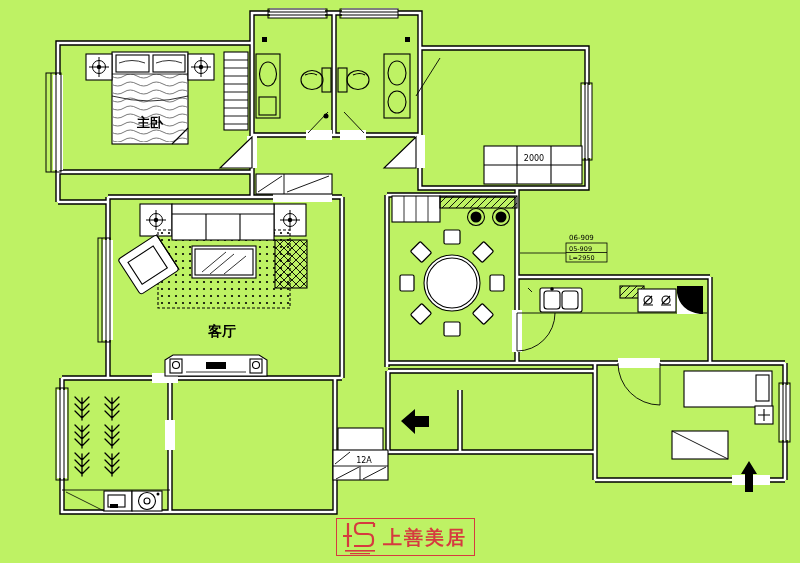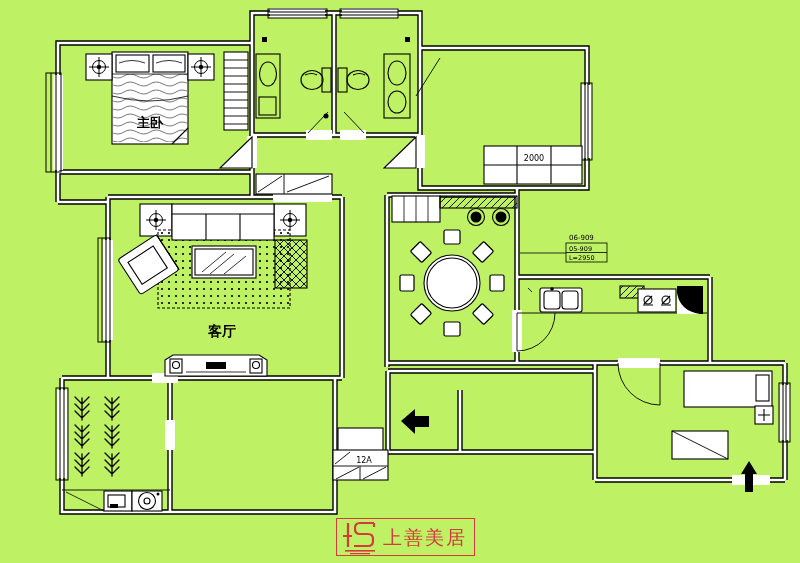--- a/index.html
+++ b/index.html
@@ -3,21 +3,21 @@
 <meta charset="utf-8">
 <style>
   html,body{margin:0;padding:0;background:#fff;}
   .canvas{position:relative;width:800px;height:563px;background:#bef264;overflow:hidden;
           font-family:"DejaVu Sans","Liberation Sans",sans-serif;padding-left:20px;}
   svg text{font-family:"DejaVu Sans","Liberation Sans",sans-serif;fill:#000;}
   .room-label{font-weight:bold;}
   .logo{position:absolute;left:336px;top:514px;width:148px;height:46px;display:flex;align-items:center;}
   .logo-frame{display:flex;align-items:center;gap:4px;border:1.6px solid #d63a3f;
               padding:2px 7px 2px 4px;height:38px;box-sizing:border-box;}
-  .logo-text{color:#d63a3f;font-size:19px;font-weight:normal;letter-spacing:2px;line-height:1;}
+  .logo-text{color:#d63a3f;font-size:19px;font-weight:bold;letter-spacing:2px;line-height:1;}
 </style>
 </head>
 <body>
 
 <div class="canvas">
 <svg width="800" height="563" viewBox="0 0 800 563">
   <defs>
     <path id="walls" d="M38,202 V43 H232 M232,197 V13 H400 V188 H567 V48 H400
       M38,172 H232 M38,202 H88 M88,197 H322 M88,197 V378 M322,197 V378
       M42,378 H322 M42,378 V512 H315 V378 M150,378 V512

